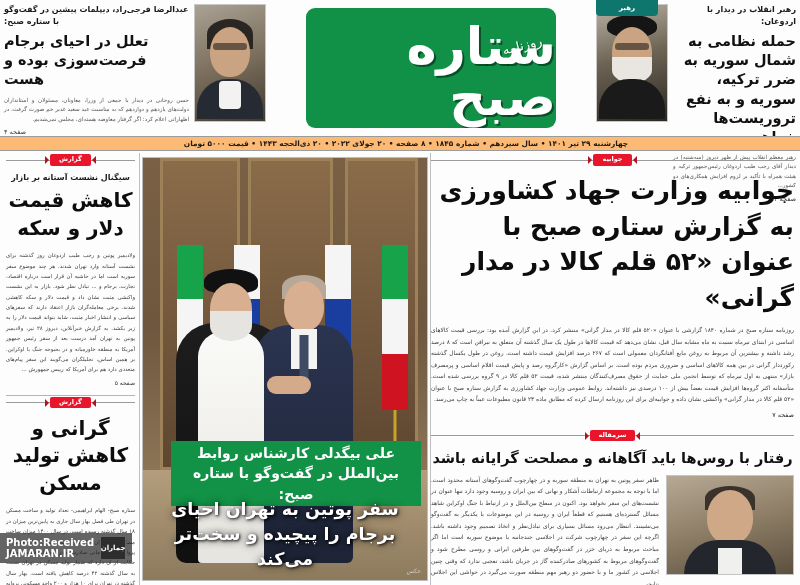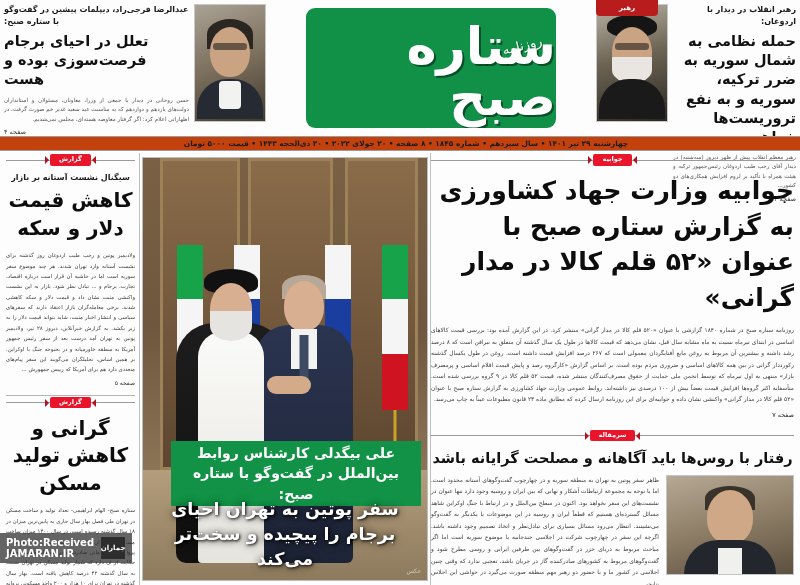--- a/index.html
+++ b/index.html
@@ -103,36 +103,36 @@
     text-align: justify; margin-top: 4px;
   }
   .pagelink {
     font-size: 6.5px; color: #333; margin-top: 2px;
   }
   .top-left-block .pagelink { text-align: left; }
   .top-right-block .pagelink { text-align: right; }
 
   .corner-tab {
     position: absolute; top: 0; left: 6px;
-    width: 62px; height: 16px; background: #b91c1c;
+    width: 62px; height: 16px; background: #0f766e;
     border-radius: 0 0 4px 4px;
     display: flex; align-items: center; justify-content: center;
     color: #fff; font-size: 7px; font-weight: bold;
     z-index: 5;
   }
 
   
   .datebar {
     position: absolute; top: 136px; right: 0; left: 0;
     height: 15px;
     border-top: 1px solid #9b9b9b;
     border-bottom: 1px solid #9b9b9b;
     display: flex; align-items: center; justify-content: center;
     font-size: 7.4px; color: #1b1b1b; font-weight: bold;
-    background: #c2410c;
+    background: #fdba74;
     letter-spacing: .1px;
     padding-left: 12px;
   }
 
   
   .main {
     position: absolute; top: 153px; right: 0; left: 0; bottom: 0;
     display: flex; flex-direction: row;
   }
   .col-right { width: 370px; padding: 0 6px 0 0; position: relative; }

